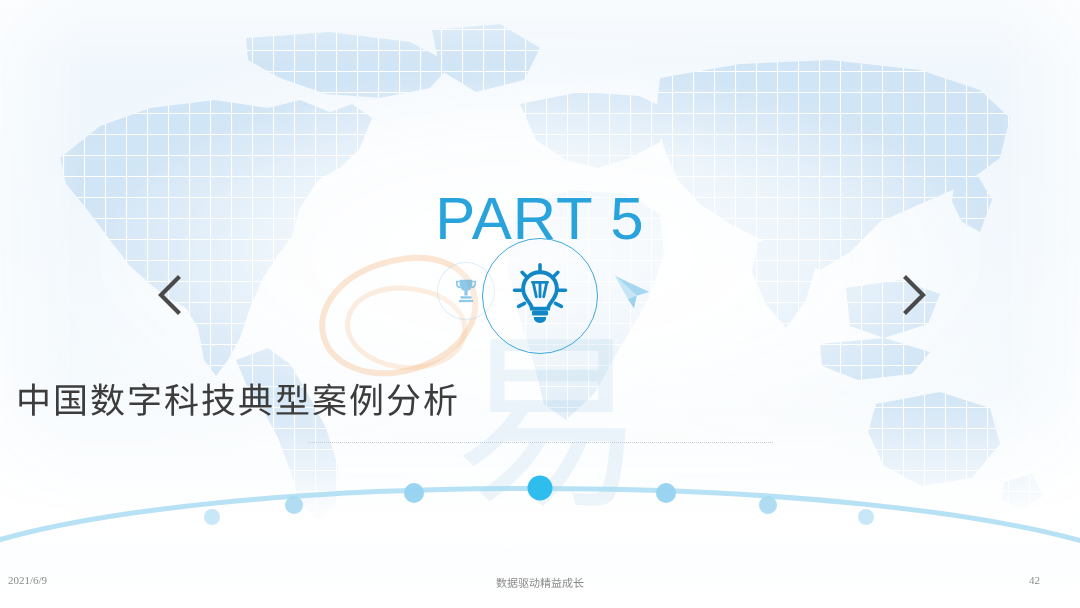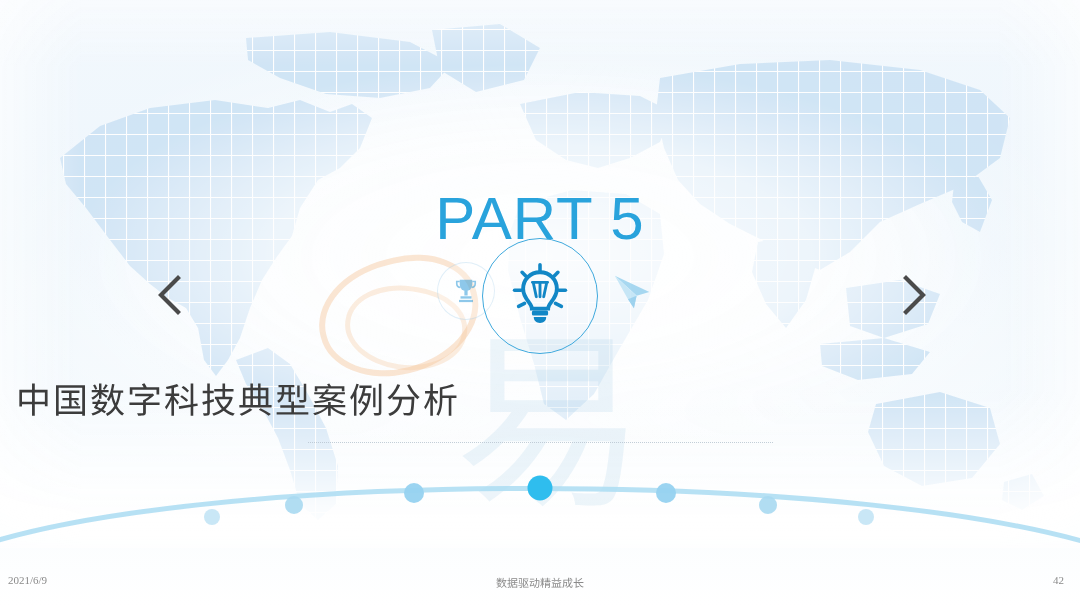--- a/index.html
+++ b/index.html
@@ -209,21 +209,21 @@
     position: absolute;
     left: 0;
     top: 574px;
     width: 1080px;
     height: 22px;
     font-size: 11px;
     color: #8a8a8a;
   }
   .footer .f-date  { position: absolute; left: 8px;  top: 0; font-family: "Liberation Serif", serif; }
   .footer .f-mid   { position: absolute; left: 0; top: 0; width: 1080px; text-align: center; font-family: "DejaVu Sans", sans-serif; }
-  .footer .f-page  { position: absolute; right: 16px; top: 0; font-family: "Liberation Serif", serif; }
+  .footer .f-page  { position: absolute; right: 40px; top: 0; font-family: "Liberation Serif", serif; }
 </style>
 </head>
 <body>
 
 <div id="slide">
 
   <div class="bg-layer bg-wash"></div>
 
   <div class="bg-layer map-wrap">
     <svg width="1080" height="520" viewBox="0 0 1080 520" style="position:absolute;left:0;top:0;">

